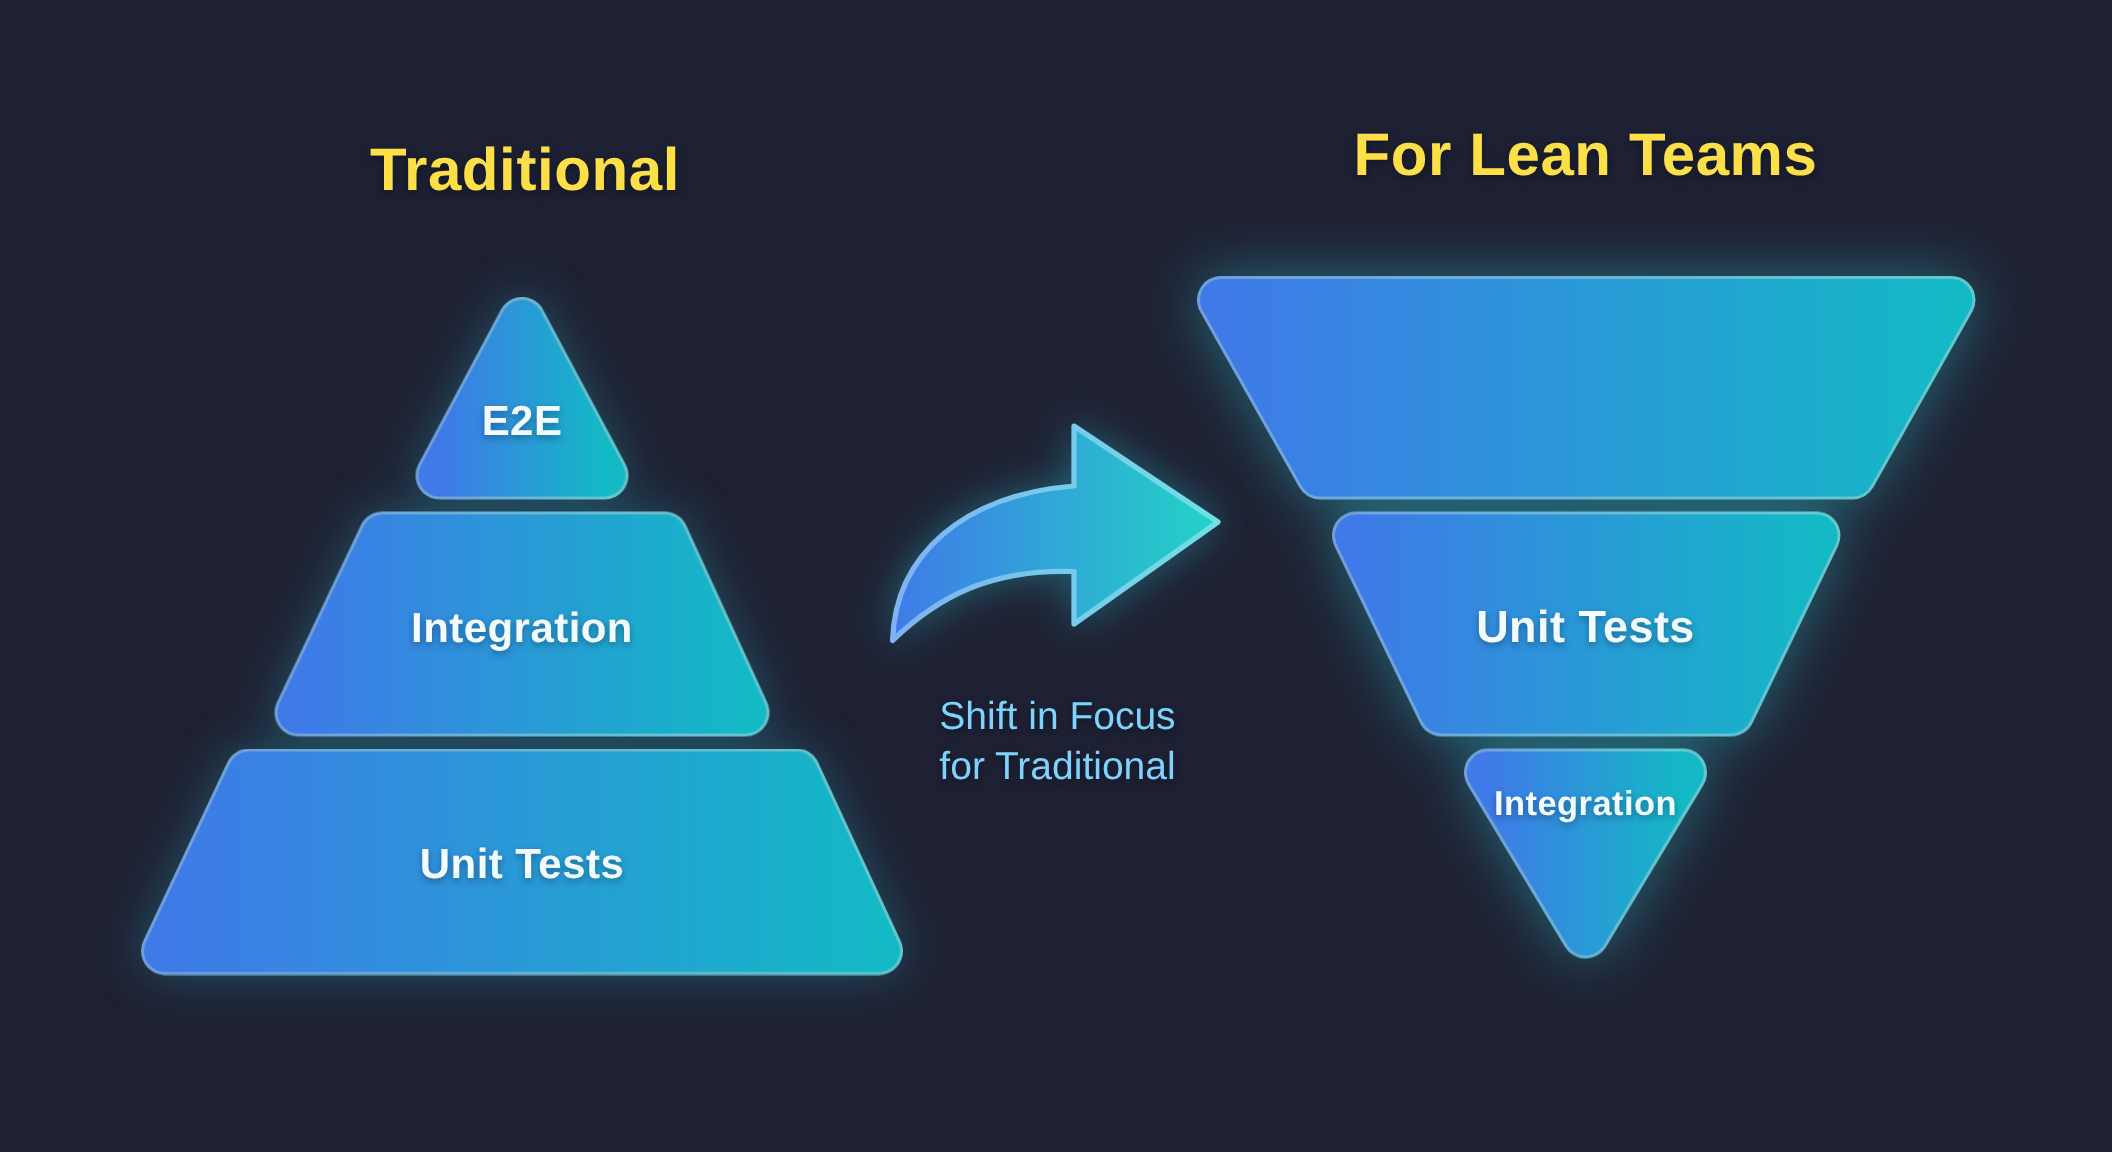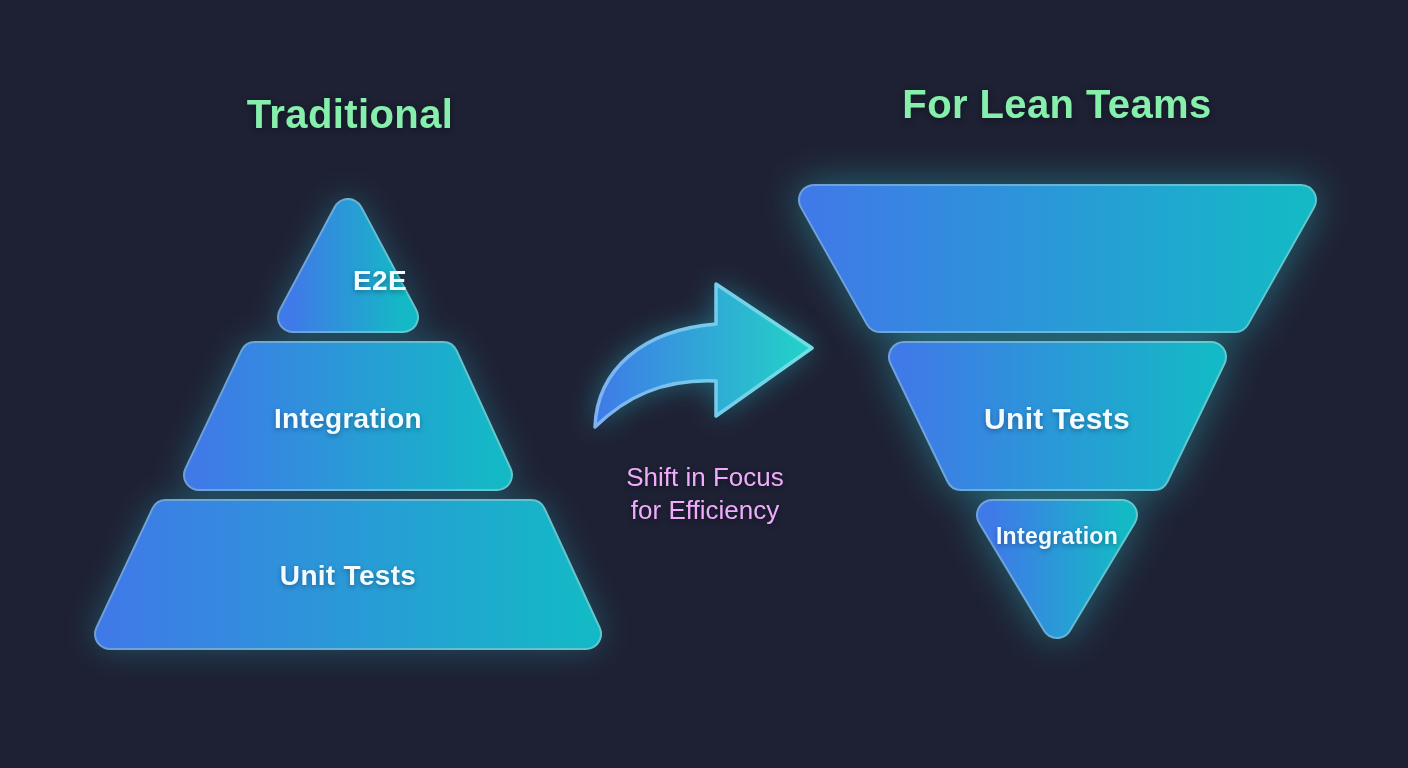--- a/index.html
+++ b/index.html
@@ -38,32 +38,32 @@
     text-shadow: 0 2px 5px rgba(8, 22, 48, 0.38);
     letter-spacing: 0.3px;
   }
   .label.size-md  { font-size: 28px; }
   .label.size-lg  { font-size: 30px; }
   .label.size-sm  { font-size: 23px; }
 
   .title {
     position: absolute;
     transform: translate(-50%, -50%);
-    color: #86efac;
+    color: #fde047;
     font-size: 40px;
     font-weight: 600;
     text-align: center;
     white-space: nowrap;
     letter-spacing: 0.4px;
     text-shadow: 0 2px 6px rgba(5, 10, 25, 0.5);
   }
   .caption {
     position: absolute;
     transform: translate(-50%, -50%);
-    color: #f0abfc;
+    color: #7dd3fc;
     font-size: 26px;
     font-weight: 400;
     line-height: 33px;
     text-align: center;
     white-space: nowrap;
     text-shadow: 0 2px 5px rgba(5, 10, 25, 0.5);
   }
 </style>
 </head>
 <body>
@@ -124,25 +124,25 @@
                L 716 416
                L 716 381
                C 662 379 626 397 595 427
                Z"></path>
     </g>
   </svg>
 
   <div class="title" style="left:350px; top:114px;">Traditional</div>
   <div class="title" style="left:1057px; top:104px;">For Lean Teams</div>
 
-  <div class="label size-md" style="left:348px; top:281px;margin-left:32px;">E2E</div>
+  <div class="label size-md" style="left:348px; top:281px;">E2E</div>
   <div class="label size-md" style="left:348px; top:419px;">Integration</div>
   <div class="label size-md" style="left:348px; top:576px;">Unit Tests</div>
 
   <div class="label size-lg" style="left:1057px; top:419px;">Unit Tests</div>
   <div class="label size-sm" style="left:1057px; top:536px;">Integration</div>
 
   <div class="caption" style="left:705px; top:494px;">
     <div>Shift in Focus</div>
-    <div>for Efficiency</div>
+    <div>for Traditional</div>
   </div>
 
 </div>
 
 </body></html>

